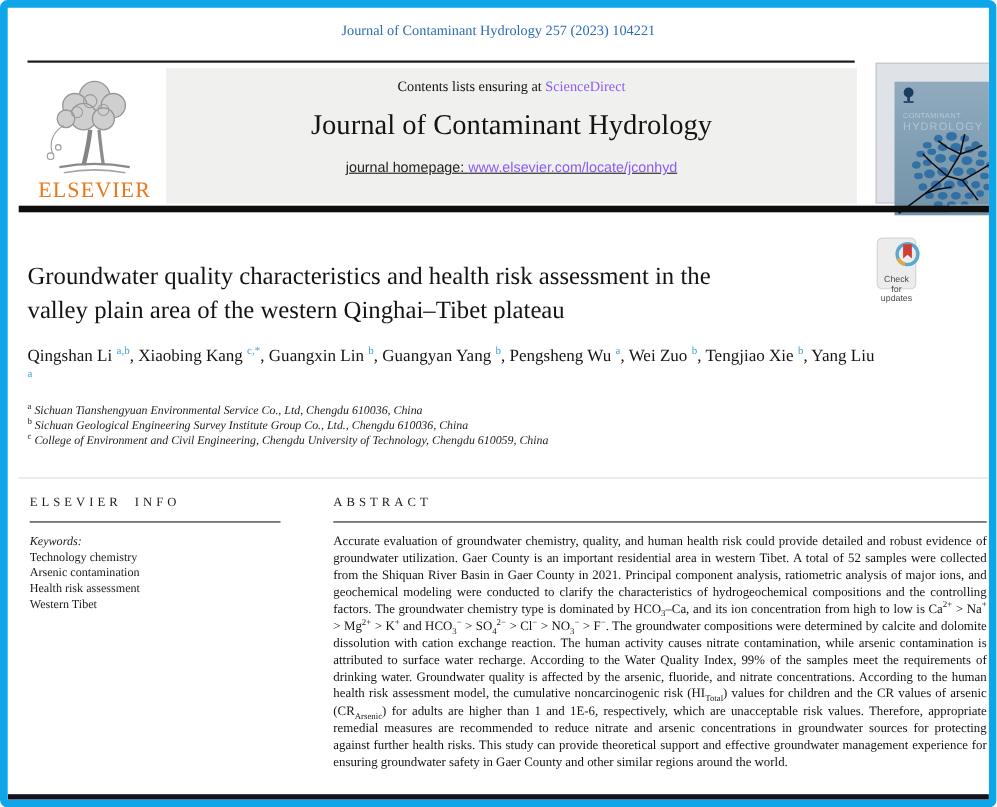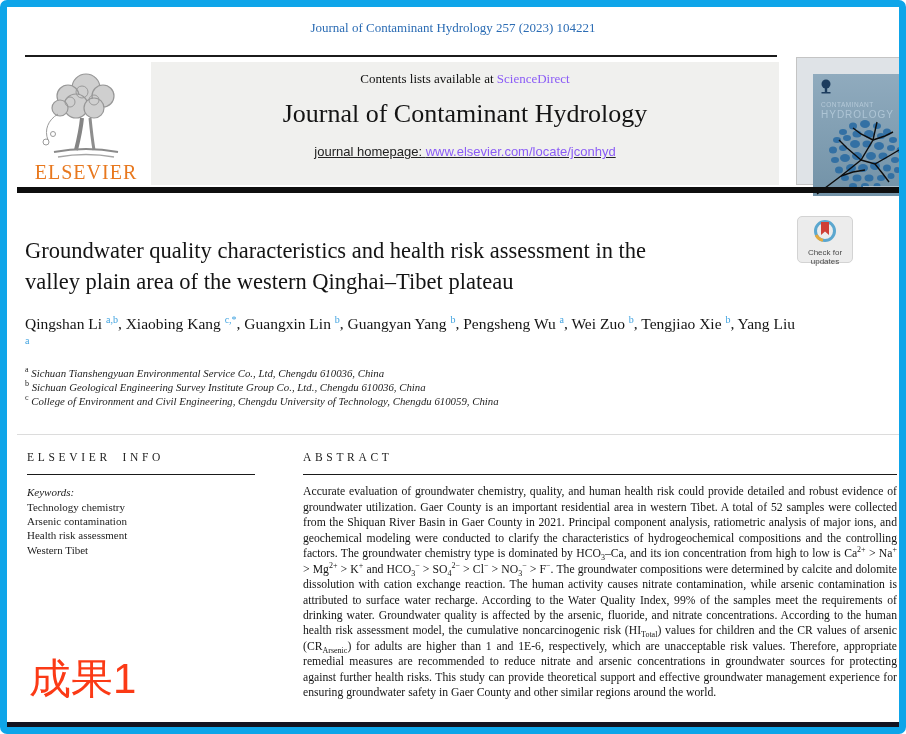--- a/index.html
+++ b/index.html
@@ -52,21 +52,21 @@
   }
 
   .thick-bar {
     position: absolute; left: 10px; top: 180px;
     width: 885px; height: 6px; background: #0e0e0e;
   }
 
   
   .badge {
     position: absolute; left: 790px; top: 209px;
-    width: 56px; height: 47px;
+    width: 36px; height: 47px;
     background: #ececec; border: 1px solid #d3d3d3; border-radius: 5px;
     text-align: center; cursor: pointer;
   }
   .badge-text {
     font-family: "Liberation Sans", sans-serif;
     font-size: 8px; line-height: 9px; color: #4a4a4a; margin-top: 1px;
   }
 
   
   .title-block {
@@ -152,21 +152,21 @@
       <path d="M59,56 C58,66 56,76 53,88" stroke="#858585" stroke-width="4" fill="none"></path>
       <path d="M67,56 C68,66 69,76 71,88" stroke="#8e8e8e" stroke-width="3" fill="none"></path>
       <path d="M31,90 Q63,84 95,90" stroke="#8a8a8a" stroke-width="2" fill="none"></path>
       <path d="M35,95 Q63,90 91,95" stroke="#a5a5a5" stroke-width="1.5" fill="none"></path>
       <text x="63" y="117" text-anchor="middle" font-family="Liberation Serif, serif" font-size="20" letter-spacing="1" fill="#e8781e">ELSEVIER</text>
     </svg>
   </div>
 
   <div class="banner">
     <div class="contents-line">
-      <span>Contents lists available at </span><span class="link-blue">ScienceDirect</span>
+      <span>Contents lists ensuring at </span><span class="link-blue">ScienceDirect</span>
     </div>
     <div class="journal-name">Journal of Contaminant Hydrology</div>
     <div class="homepage-line">
       <span>journal homepage: </span><span class="link-blue">www.elsevier.com/locate/jconhyd</span>
     </div>
   </div>
 
   <div class="cover">
     <svg width="99" height="122" viewBox="0 0 99 122">
       <defs>
@@ -279,16 +279,15 @@
     <div class="kw-item">Health risk assessment</div>
     <div class="kw-item">Western Tibet</div>
   </div>
 
   <div class="abs-col">
     <div class="col-heading">ABSTRACT</div>
     <div class="col-rule"></div>
     <div class="abs-text"><span>Accurate evaluation of groundwater chemistry, quality, and human health risk could provide detailed and robust evidence of groundwater utilization. Gaer County is an important residential area in western Tibet. A total of 52 samples were collected from the Shiquan River Basin in Gaer County in 2021. Principal component analysis, ratiometric analysis of major ions, and geochemical modeling were conducted to clarify the characteristics of hydrogeochemical compositions and the controlling factors. The groundwater chemistry type is dominated by HCO</span><sub>3</sub><span>–Ca, and its ion concentration from high to low is Ca</span><sup>2+</sup><span> &gt; Na</span><sup>+</sup><span> &gt; Mg</span><sup>2+</sup><span> &gt; K</span><sup>+</sup><span> and HCO</span><sub>3</sub><sup>−</sup><span> &gt; SO</span><sub>4</sub><sup>2−</sup><span> &gt; Cl</span><sup>−</sup><span> &gt; NO</span><sub>3</sub><sup>−</sup><span> &gt; F</span><sup>−</sup><span>. The groundwater compositions were determined by calcite and dolomite dissolution with cation exchange reaction. The human activity causes nitrate contamination, while arsenic contamination is attributed to surface water recharge. According to the Water Quality Index, 99% of the samples meet the requirements of drinking water. Groundwater quality is affected by the arsenic, fluoride, and nitrate concentrations. According to the human health risk assessment model, the cumulative noncarcinogenic risk (HI</span><sub>Total</sub><span>) values for children and the CR values of arsenic (CR</span><sub>Arsenic</sub><span>) for adults are higher than 1 and 1E-6, respectively, which are unacceptable risk values. Therefore, appropriate remedial measures are recommended to reduce nitrate and arsenic concentrations in groundwater sources for protecting against further health risks. This study can provide theoretical support and effective groundwater management experience for ensuring groundwater safety in Gaer County and other similar regions around the world.</span></div>
   </div>
 
-  <div class="annotation">成果1</div>
 
   <div class="bottom-bar"></div>
 </div>
 
 </body></html>

